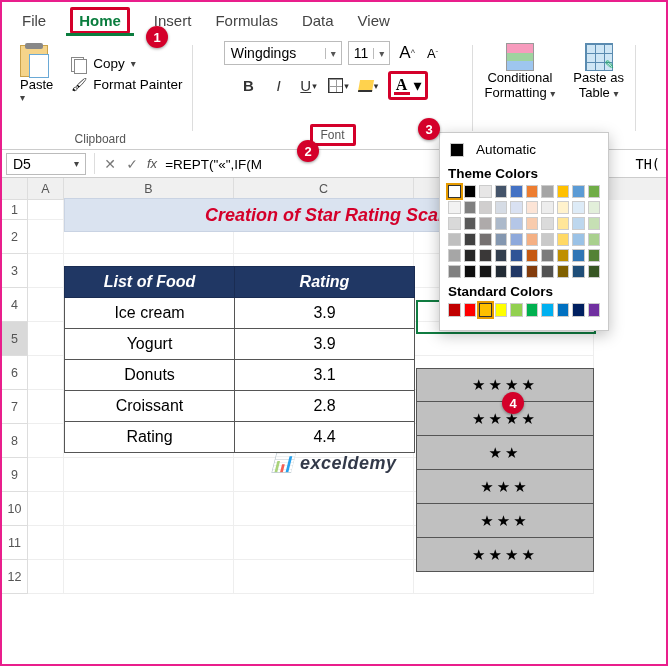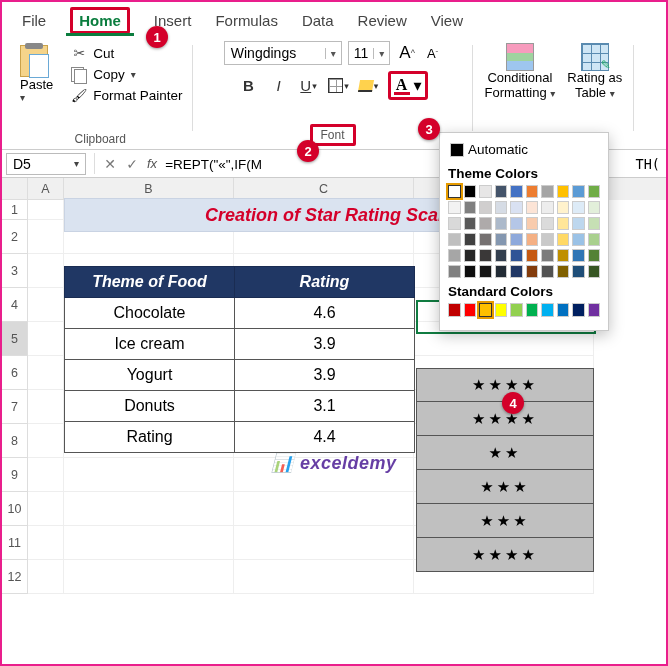--- a/index.html
+++ b/index.html
@@ -59,21 +59,21 @@
   .fontcolor-wrap { border:3px solid #d4002a; border-radius:3px; padding:2px 3px; display:flex; align-items:center; }
 
   
   .big-btn { display:flex; flex-direction:column; align-items:center; font-size:13px; line-height:1.15; padding:2px 4px; }
   .cf-icon { width:28px;height:28px; background:linear-gradient(#f79bbd 33%,#9fd39f 33% 66%,#9ec6ef 66%); border:1px solid #999; }
   .tbl-icon { width:28px;height:28px; background:#cfe6f5; border:1px solid #5a8bb0; background-image:linear-gradient(#5a8bb0 1px,transparent 1px),linear-gradient(90deg,#5a8bb0 1px,transparent 1px); background-size:9px 9px; position:relative; }
   .tbl-icon::after { content:"✎"; position:absolute; right:-3px; bottom:-3px; font-size:12px; color:#2a6; }
 
   
   .popover { position:absolute; top:130px; left:437px; width:170px; background:#fff; border:1px solid #c9c9c9; box-shadow:0 4px 14px rgba(0,0,0,0.25); padding:6px 8px 10px 8px; z-index:40; font-size:13.5px; }
-  .pop-auto { display:flex; align-items:center; gap:4px; padding:3px 2px; }
+  .pop-auto { display:flex; align-items:center; gap:12px; padding:3px 2px; }
   .pop-auto .sw { width:14px;height:14px; background:#000; }
   .pop-h { font-weight:600; margin:6px 0 4px 0; }
   .swatch-row { display:flex; gap:3px; margin-bottom:3px; }
   .sw { width:13px; height:13px; border:1px solid #ccc; }
   .sw.sel { outline:2px solid #e69b00; outline-offset:0; border:1px solid #333; }
   .std-row .sw { width:14px; height:14px; }
   .more-row { display:flex; align-items:center; gap:6px; margin-top:8px; text-decoration: underline; }
   .palette-ic { width:16px;height:16px; border-radius:50%; background:conic-gradient(red,orange,yellow,green,cyan,blue,magenta,red); }
 
   
@@ -103,51 +103,46 @@
   
   .title-banner { position:absolute; top:20px; left:36px; width:530px; height:34px; background:#dae3f0; color:#d4002a; font-style:italic; font-weight:700; font-size:18px; display:flex; align-items:center; justify-content:center; border:1px solid #c9d3e3; }
   .data-table { position:absolute; top:88px; left:36px; border-collapse:collapse; font-size:16px; }
   .data-table th { background:#203764; color:#fff; font-style:italic; font-weight:700; padding:6px 8px; border:1px solid #1a2c52; }
   .data-table td { border:1px solid #555; text-align:center; padding:6px 8px; background:#fff; }
   .th-b { width:170px; } .th-c { width:180px; }
 
   .sel-outline { position:absolute; top:122px; left:388px; width:180px; height:34px; border:2px solid #107c41; pointer-events:none; }
 
   
-  .wm { position:absolute; left:0; right:0; top:450px; text-align:center; color:#4c1d95; font-size:18px; font-style:italic; font-weight:700; opacity:0.85; pointer-events:none; letter-spacing:0.5px; }
+  .wm { position:absolute; left:0; right:0; top:450px; text-align:center; color:#0f172a; font-size:18px; font-style:italic; font-weight:700; opacity:0.85; pointer-events:none; letter-spacing:0.5px; }
   .wm .sub { font-size:10px; letter-spacing:3px; font-style:normal; display:block; margin-top:-2px; }
 </style>
 </head>
 <body>
 
 <div class="tabs">
   <div class="tab">File</div>
   <div class="tab active"><span class="tab-home-box">Home</span></div>
   <div class="tab">Insert</div>
   <div class="tab">Formulas</div>
   <div class="tab">Data</div>
-  <div class="tab">Review</div>
   <div class="tab">View</div>
 </div>
 <div class="callout c1">1</div>
 
 <div class="ribbon">
 
   <div class="group">
     <div class="rowline">
       <div class="paste-btn">
         <div class="paste-icon"></div>
         <span>Paste</span>
         <span class="caret">▾</span>
       </div>
       <div class="clip-items">
-        <div class="clip-item">
-            <span class="mini-icon scissors"></span>
-            <span>Cut</span>
-          </div>
         <div class="clip-item">
             <span class="mini-icon copyi"></span>
             <span>Copy</span>
             <span class="caret">▾</span>
           </div>
         <div class="clip-item">
             <span class="mini-icon brush"></span>
             <span>Format Painter</span>
           </div>
       </div>
@@ -188,29 +183,29 @@
             <span class="fontcolor-icon">A</span>
             <span class="fontcolor-bar"></span>
           </div>
         <span class="dd" style="margin-left:4px">▾</span>
       </div>
     </div>
     <div class="group-label boxed">Font</div>
   </div>
 
   <div class="group" style="border:none">
-    <div class="rowline" style="gap:4px">
+    <div class="rowline" style="gap:10px">
       <div class="big-btn">
         <div class="cf-icon"></div>
         <span>Conditional</span>
         <span><span>Formatting</span> <span class="caret">▾</span></span>
       </div>
       <div class="big-btn">
         <div class="tbl-icon"></div>
-        <span>Rating as</span>
+        <span>Paste as</span>
         <span><span>Table</span> <span class="caret">▾</span></span>
       </div>
     </div>
     <div class="group-label">&nbsp;</div>
   </div>
 </div>
 <div class="callout c2">2</div>
 <div class="callout c3">3</div>
 
 <div class="fxbar">
@@ -324,40 +319,40 @@
           <div class="cell cC"></div>
           <div class="cell cD"></div>
         </div>
       </div>
 
     <div class="title-banner">Creation of Star Rating Scale</div>
 
     <table class="data-table">
       <thead>
           <tr>
-        <th class="th-b">Theme of Food</th>
+        <th class="th-b">List of Food</th>
         <th class="th-c">Rating</th>
       </tr>
         </thead>
       <tbody id="tbody">
           <tr>
-            <td>Chocolate</td>
-            <td>4.6</td>
-          </tr>
-          <tr>
             <td>Ice cream</td>
             <td>3.9</td>
           </tr>
           <tr>
             <td>Yogurt</td>
             <td>3.9</td>
           </tr>
           <tr>
             <td>Donuts</td>
             <td>3.1</td>
+          </tr>
+          <tr>
+            <td>Croissant</td>
+            <td>2.8</td>
           </tr>
           <tr>
             <td>Rating</td>
             <td>4.4</td>
           </tr>
         </tbody>
     </table>
 
     <div id="stars-col" style="position:absolute;top:190px;left:388px;width:178px">
         <div style="height: 34px; display: flex; align-items: center; justify-content: center; background: rgb(192, 192, 192); border: 1px solid rgb(85, 85, 85); font-size: 15px; letter-spacing: 3px;">★★★★</div>

